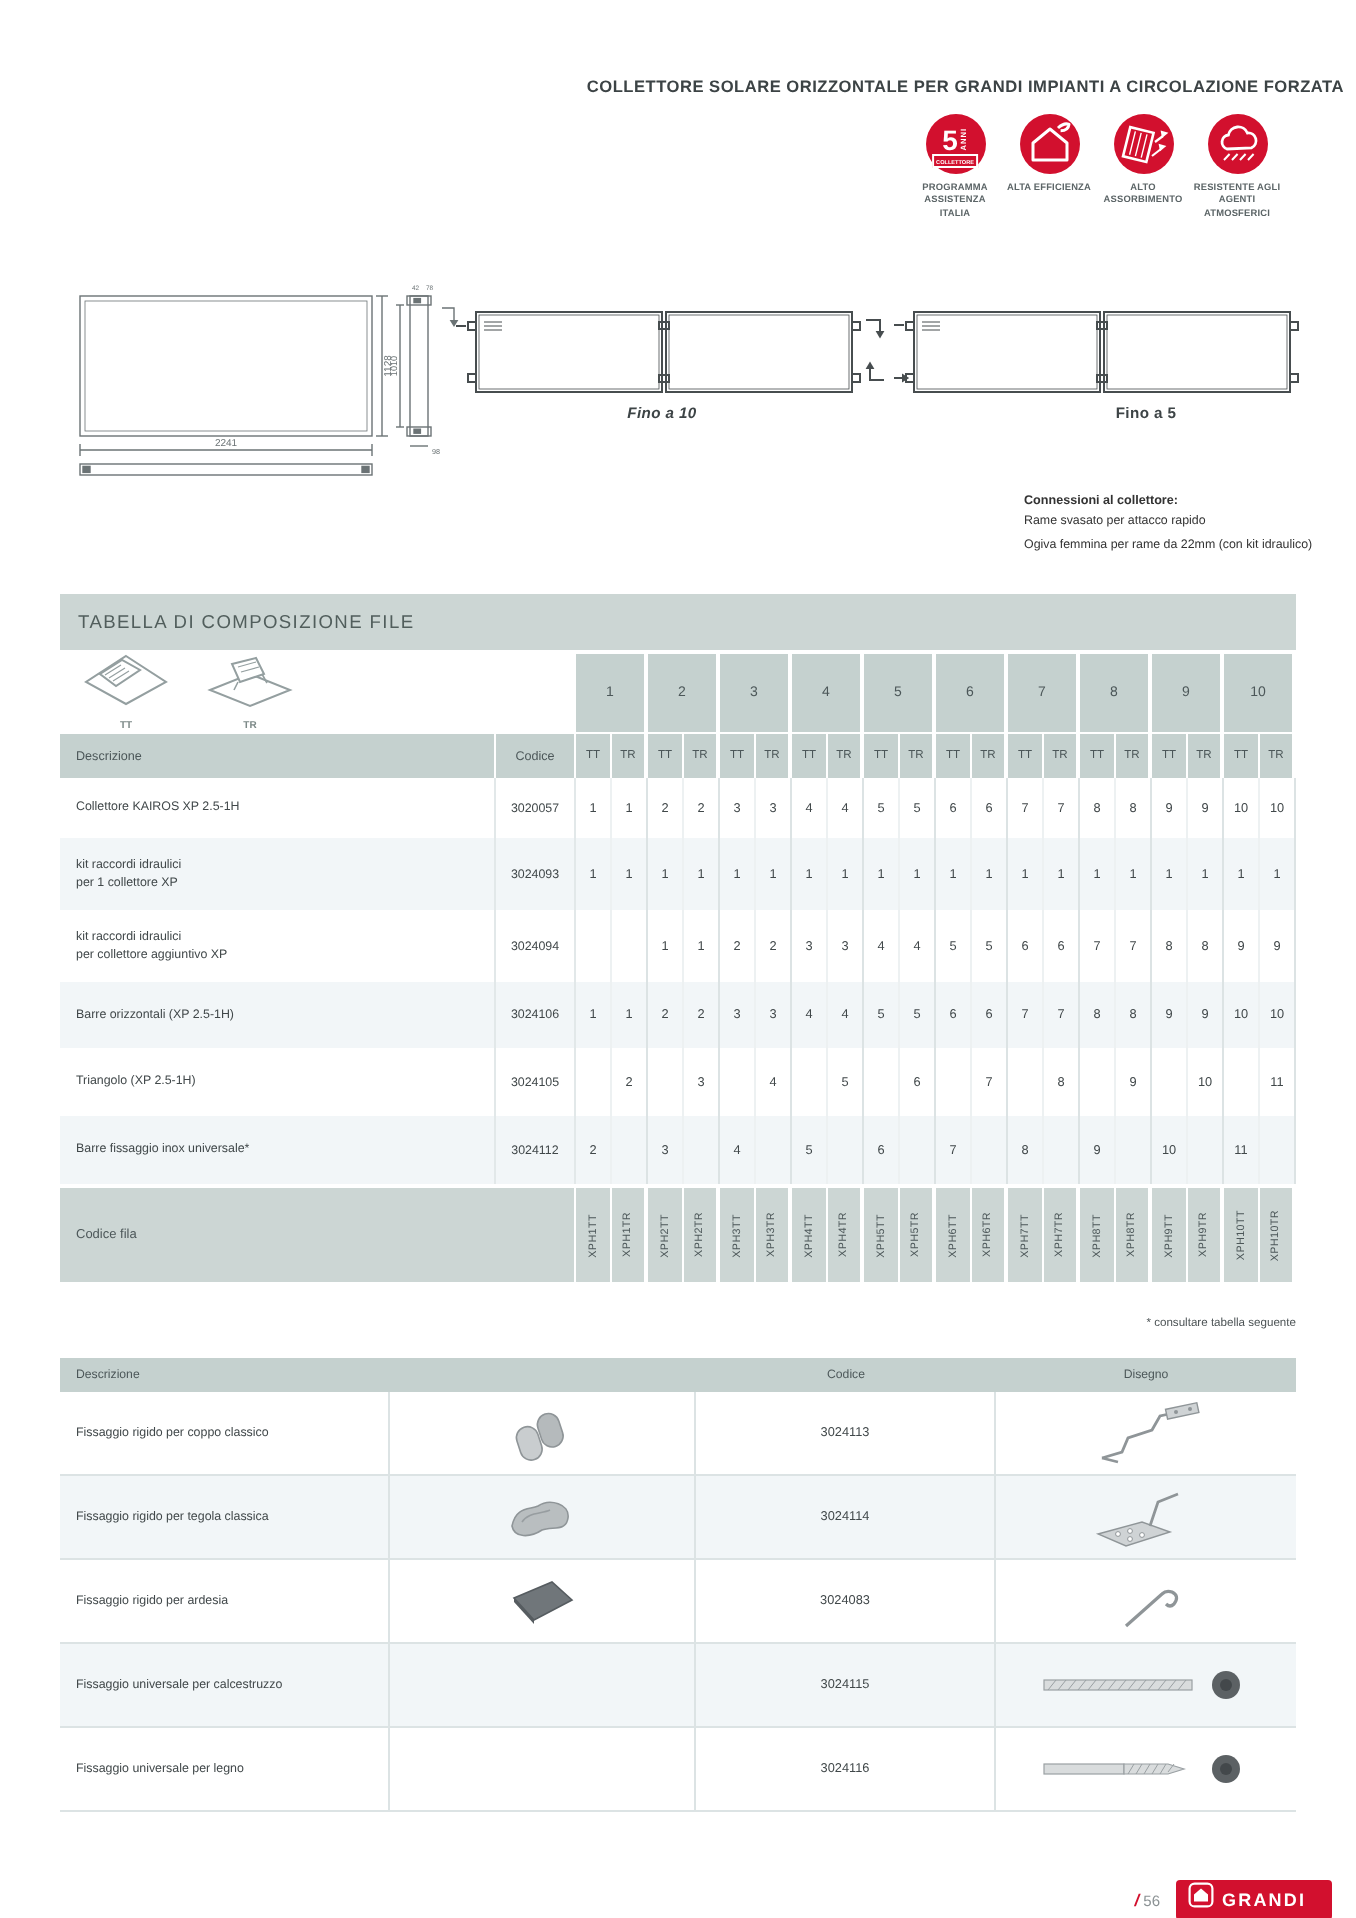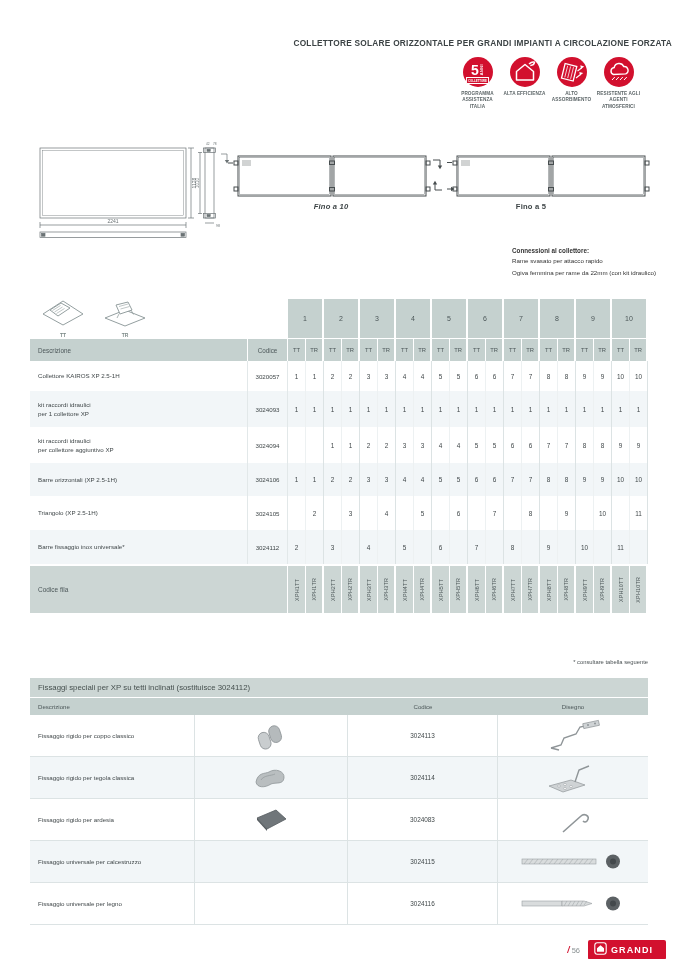--- a/index.html
+++ b/index.html
@@ -212,29 +212,30 @@
         <rect x="6" y="8" width="4" height="4"></rect>
           <rect x="6" y="34" width="4" height="4"></rect>
         <rect x="198" y="8" width="4" height="4"></rect>
           <rect x="198" y="34" width="4" height="4"></rect>
         <path d="M14 8 h9 M14 10 h9 M14 12 h9" stroke-width="0.5"></path>
         <path d="M0 9.5 h5 M0 36 h5"></path>
       </g>
       <path d="M4 33.8 l3.6 2.2 l-3.6 2.2 z" fill="#474d4f"></path>
     </svg>
   </div>
-  <div class="chain-label" style="left:428px;top:186px;width:206px;">Fino a 5</div>
+  <div class="chain-label" style="left:470px;top:186px;width:206px;">Fino a 5</div>
 
   <div class="conn">
     <div class="t">Connessioni al collettore:</div>
     <p>Rame svasato per attacco rapido</p>
     <p>Ogiva femmina per rame da 22mm (con kit idraulico)</p>
   </div>
 
   <div class="ctable">
+    <div class="ct-title">TABELLA DI COMPOSIZIONE FILE</div>
     <div class="ct-rowA">
       <div class="ct-iconzone" id="roof-icons">
           <div class="icon-wrap">
             <span><svg width="46" height="28" viewBox="0 0 46 28">
                 <g fill="none" stroke="#949fa0" stroke-width="1">
                   <polygon points="23,2 43,15 23,26 3,15"></polygon>
                   <polygon points="10,11 21,4 30,9 18,17" fill="#fff"></polygon>
                   <path d="M12.5 11.5 l8 -5 M14.5 13 l8 -5 M16.5 14.5 l8 -5" stroke-width="0.6"></path>
                 </g>
               </svg></span>
@@ -496,21 +497,20 @@
         </div>
         <div class="cf-cell g">
           <span>XPH10TR</span>
         </div>
       </div>
   </div>
 
   <div class="footnote">* consultare tabella seguente</div>
 
   <div class="ftable">
-    <div class="ft-title">Fissaggi speciali per XP su tetti inclinati (sostituisce 3024112)</div>
     <div class="ft-head">
       <div class="fh desc">Descrizione</div>
       <div class="fh code">Codice</div>
       <div class="fh draw">Disegno</div>
     </div>
     <div id="fix-rows">
         <div class="ft-row">
           <div class="fr-desc">Fissaggio rigido per coppo classico</div>
           <div class="fr-img">
             <svg width="44" height="30" viewBox="0 0 44 30">

